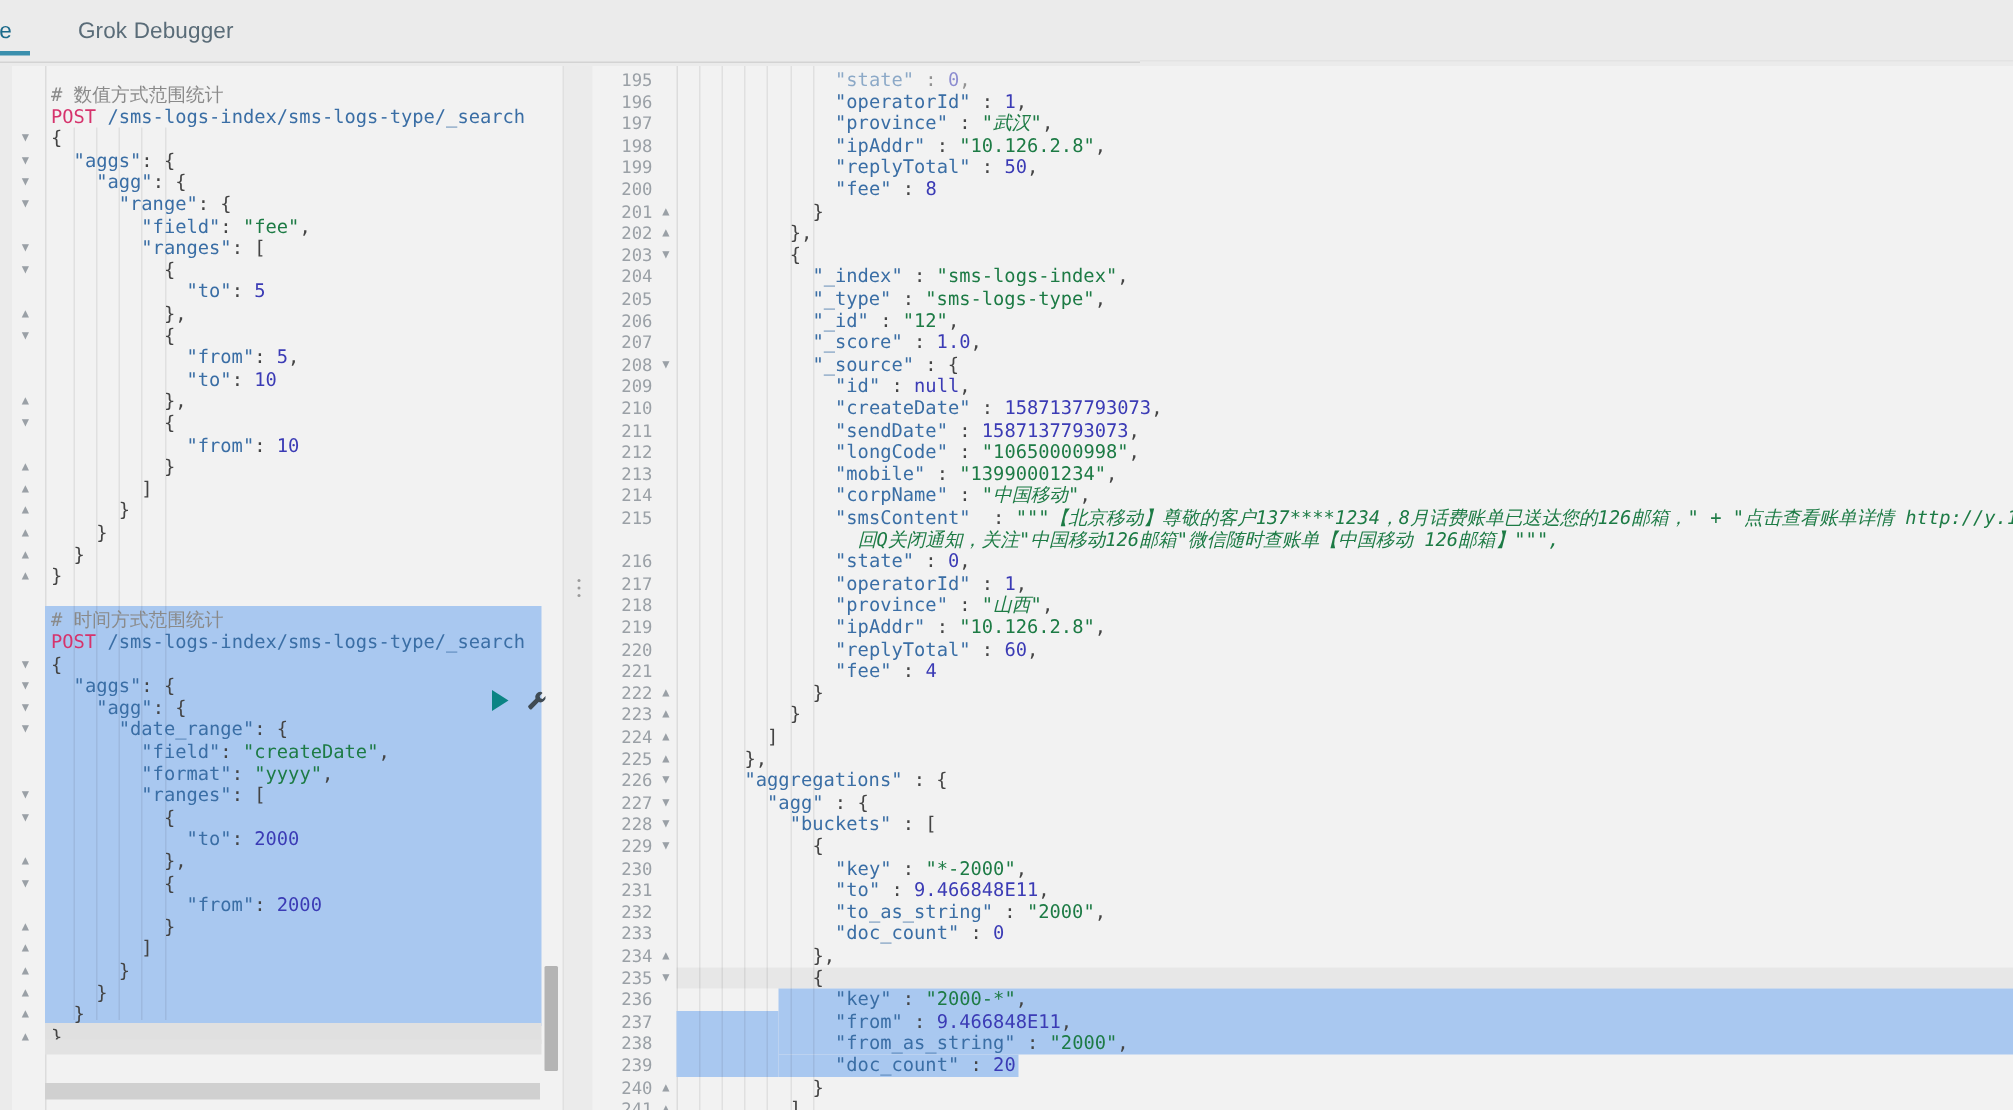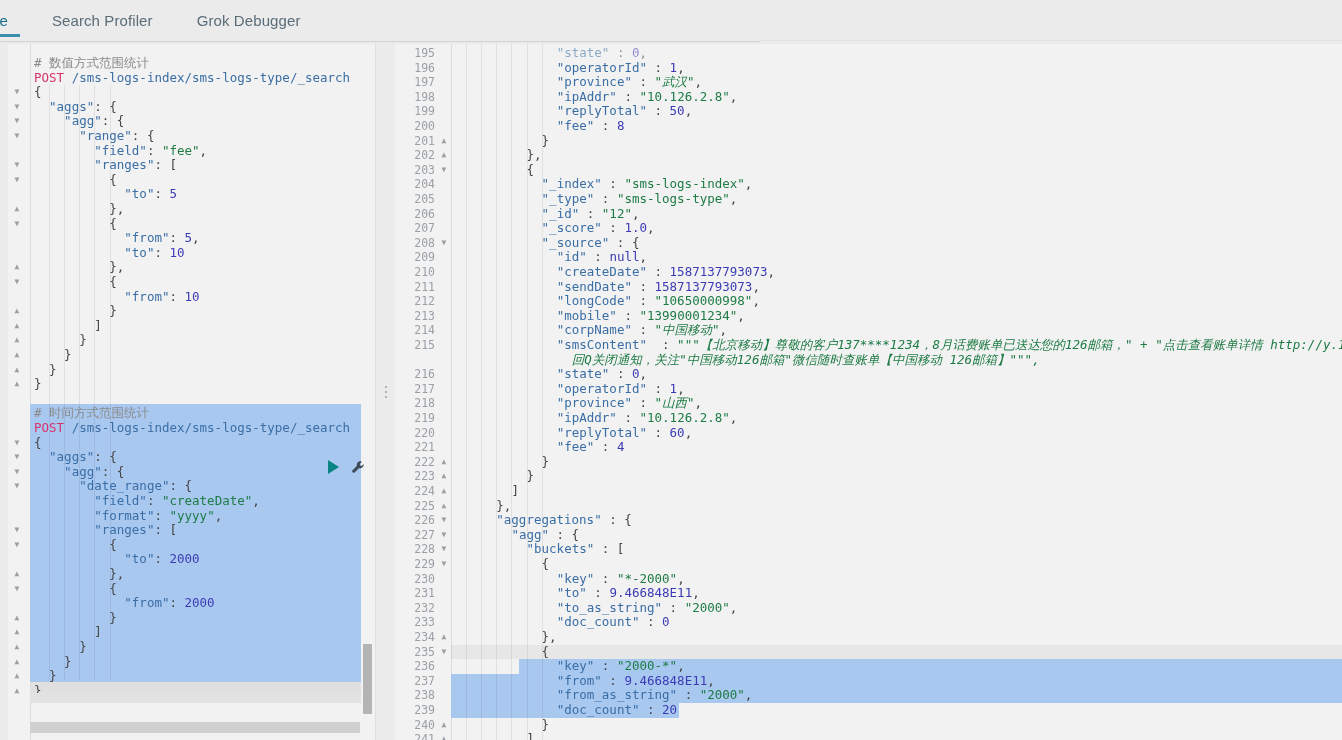--- a/index.html
+++ b/index.html
@@ -103,21 +103,20 @@
   .hthumb{position:absolute;height:11px;background:#c8c8c8;}
 </style>
 </head>
 <body>
 
 <div class="app">
 
   <div class="tabbar">
     <div class="tabs" id="tabs-holder">
         <div class="tab active">sole</div>
-        <div class="tab">Search Profiler</div>
         <div class="tab">Grok Debugger</div>
       </div>
     <div class="tabrule"></div>
     <div class="tabrule2"></div>
   </div>
 
   <div class="workspace">
 
     <div class="pane left-pane">
       <div class="editor">

